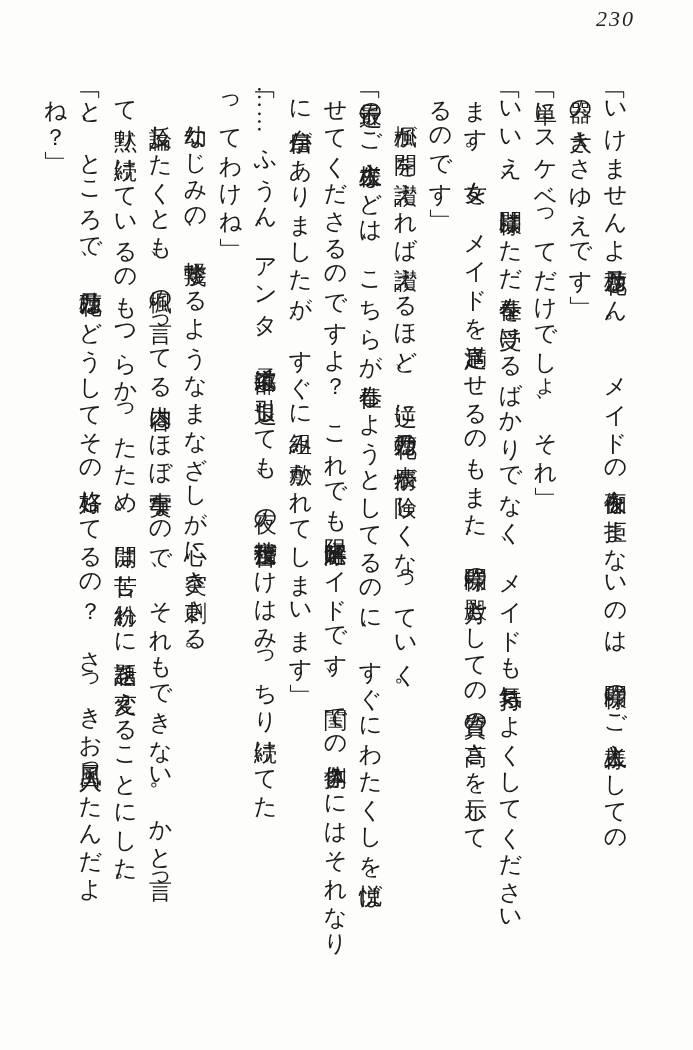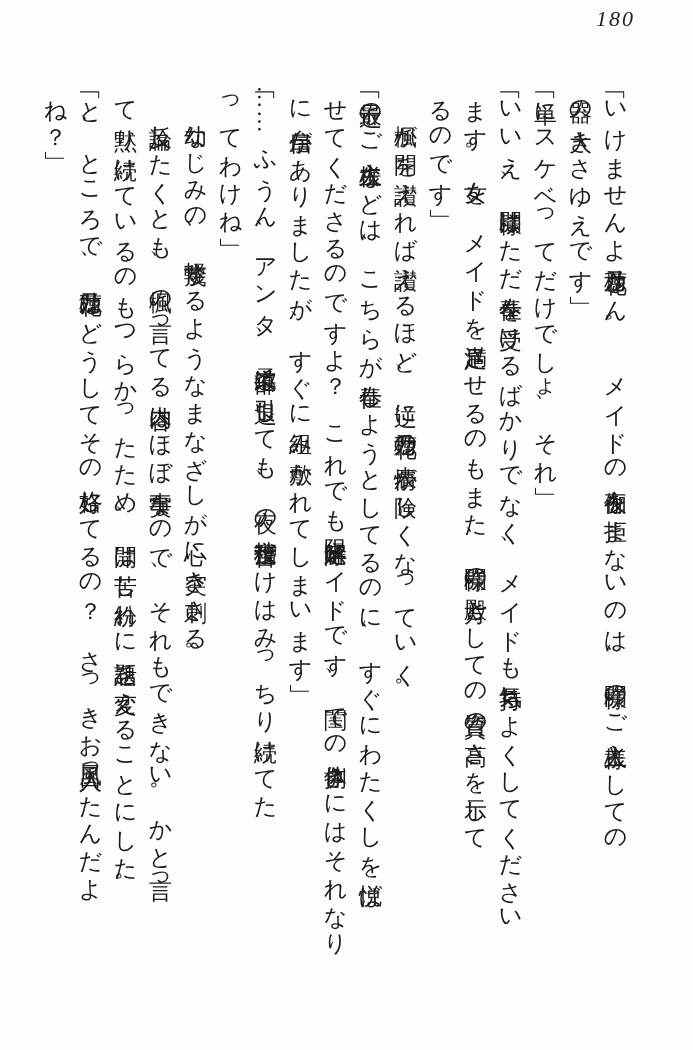--- a/index.html
+++ b/index.html
@@ -43,21 +43,21 @@
     white-space: nowrap;
   }
   .text-columns .line.indent {
     text-indent: 1em;           
   }
 </style>
 </head>
 <body>
 
 <div class="page">
-  <div class="page-number">180</div>
+  <div class="page-number">230</div>
 
   <div class="text-columns">
       <div class="line">「いけませんよ穂乃花さん。　メイドの夜伽を拒まないのは、開様のご主人様としての</div>
       <div class="line">器の大きさゆえです」</div>
       <div class="line">「単にスケベってだけでしょ、それ」</div>
       <div class="line">「いいえ、開様はただ奉仕を受けるばかりでなく、メイドも気持ちよくしてください</div>
       <div class="line">ます。女を、メイドを満足させるのもまた、開様の殿方としての資質の高さを示して</div>
       <div class="line">るのです」</div>
       <div class="line indent">楓が開を讃えれば讃えるほど、逆に穂乃花の表情が険しくなっていく。</div>
       <div class="line">「最近のご主人様などは、こちらが奉仕しようとしてるのに、すぐにわたくしを悦ば</div>

